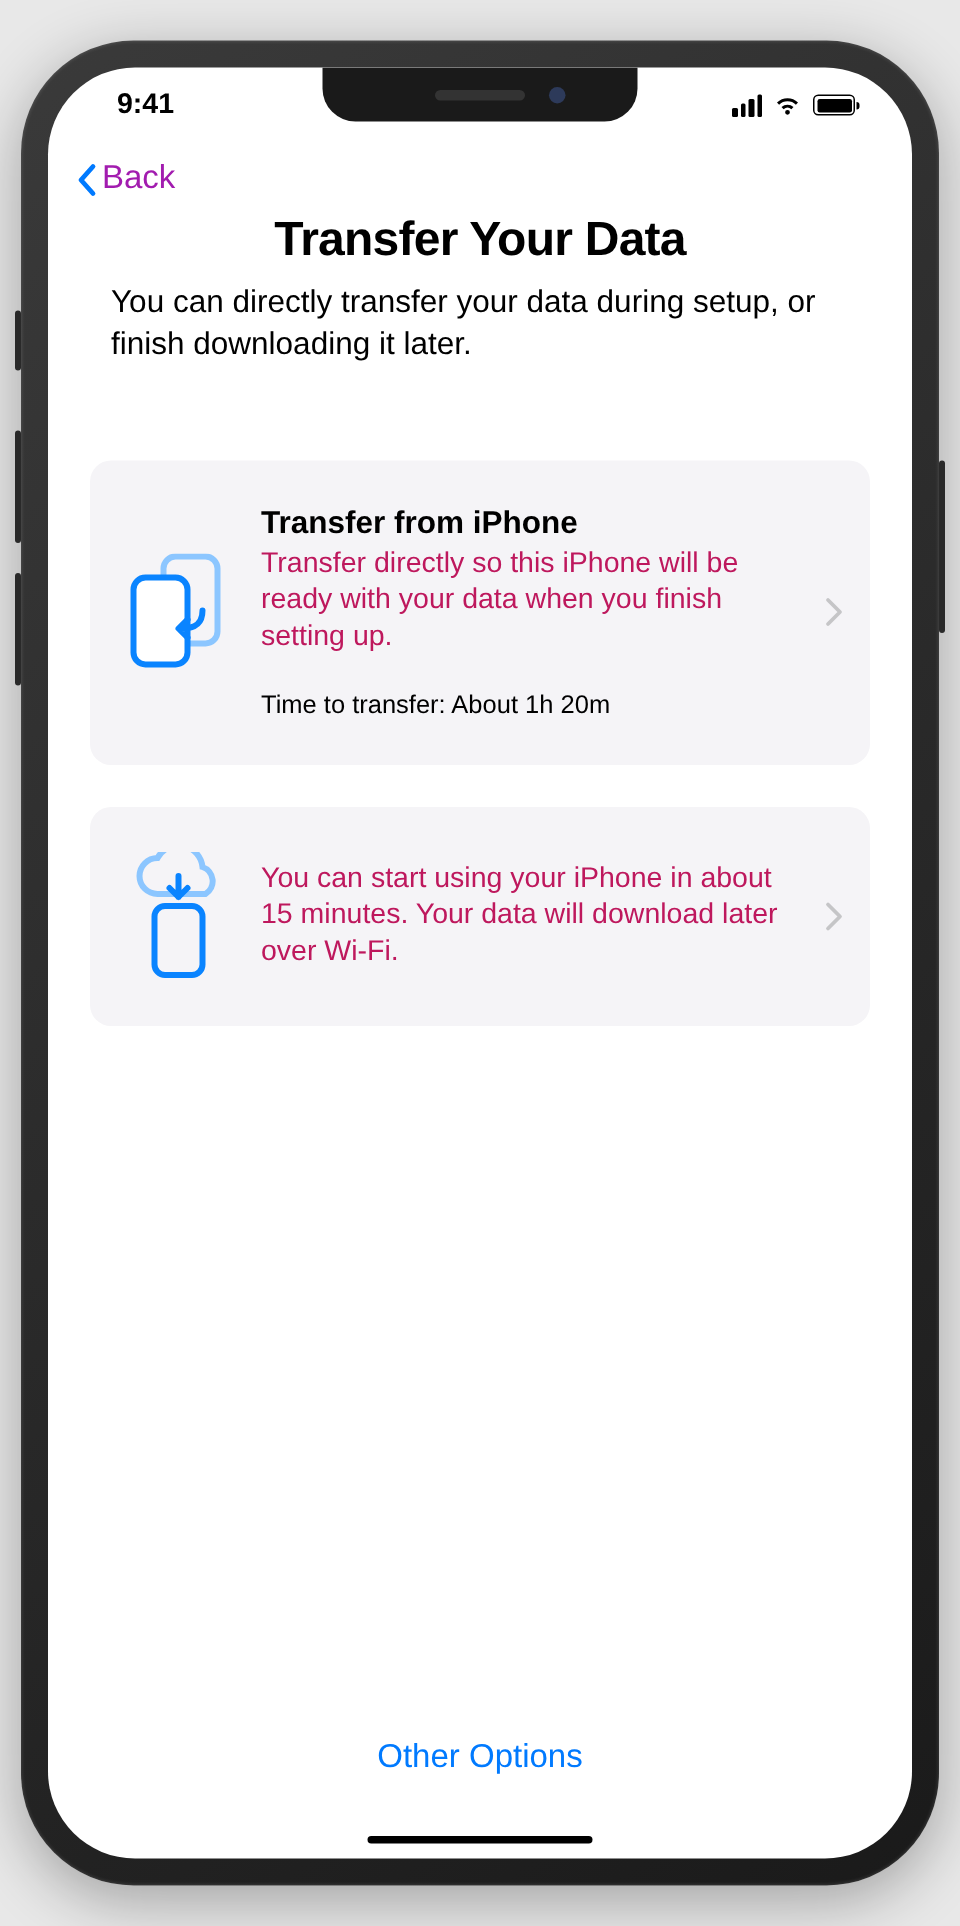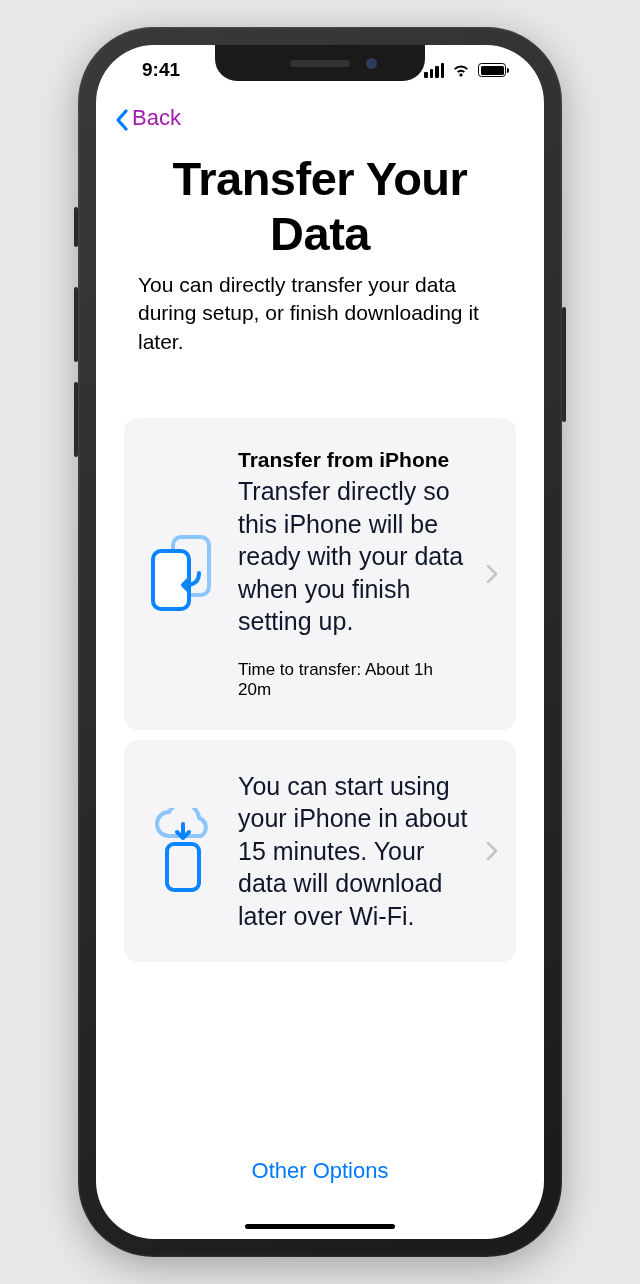--- a/index.html
+++ b/index.html
@@ -6,21 +6,21 @@
     body {
       font-family: -apple-system, BlinkMacSystemFont, "Segoe UI", Helvetica, Arial, sans-serif;
       width: 640px;
       height: 1284px;
       background: #e8e8e8;
       display: flex;
       align-items: center;
       justify-content: center;
     }
     .phone-frame {
-      width: 484px;
+      width: 612px;
       height: 1230px;
       background: linear-gradient(145deg, #3a3a3a, #1a1a1a);
       border-radius: 75px;
       padding: 18px;
       box-shadow: 0 10px 40px rgba(0,0,0,0.3), inset 0 0 3px rgba(255,255,255,0.2);
       position: relative;
     }
     .side-button {
       position: absolute;
       background: #2a2a2a;
@@ -137,39 +137,38 @@
       font-size: 22px;
       gap: 3px;
     }
     .content {
       flex: 1;
       display: flex;
       flex-direction: column;
       padding: 0 28px;
     }
     .title {
-      font-size: 47px;
+      font-size: 32px;
       font-weight: 700;
       text-align: center;
       color: #000;
       letter-spacing: -0.5px;
-      margin-top: 10px;
     }
     .subtitle {
       font-size: 21px;
       color: #000;
       margin-top: 10px;
       line-height: 1.35;
       padding: 0 14px;
     }
     .options {
       margin-top: 62px;
       display: flex;
       flex-direction: column;
-      gap: 10px;
+      gap: 28px;
     }
     .option-card {
       background: #f5f4f7;
       border-radius: 14px;
       padding: 30px 18px 30px 22px;
       display: flex;
       align-items: center;
       gap: 18px;
     }
     .option-icon {
@@ -181,22 +180,22 @@
     .option-body {
       flex: 1;
     }
     .option-title {
       font-size: 21px;
       font-weight: 600;
       color: #000;
       margin-bottom: 3px;
     }
     .option-desc {
-      font-size: 25px;
-      color: #0f172a;
+      font-size: 19px;
+      color: #be185d;
       line-height: 1.3;
     }
     .option-meta {
       font-size: 17px;
       color: #000;
       margin-top: 22px;
     }
     .chevron {
       flex-shrink: 0;
     }

